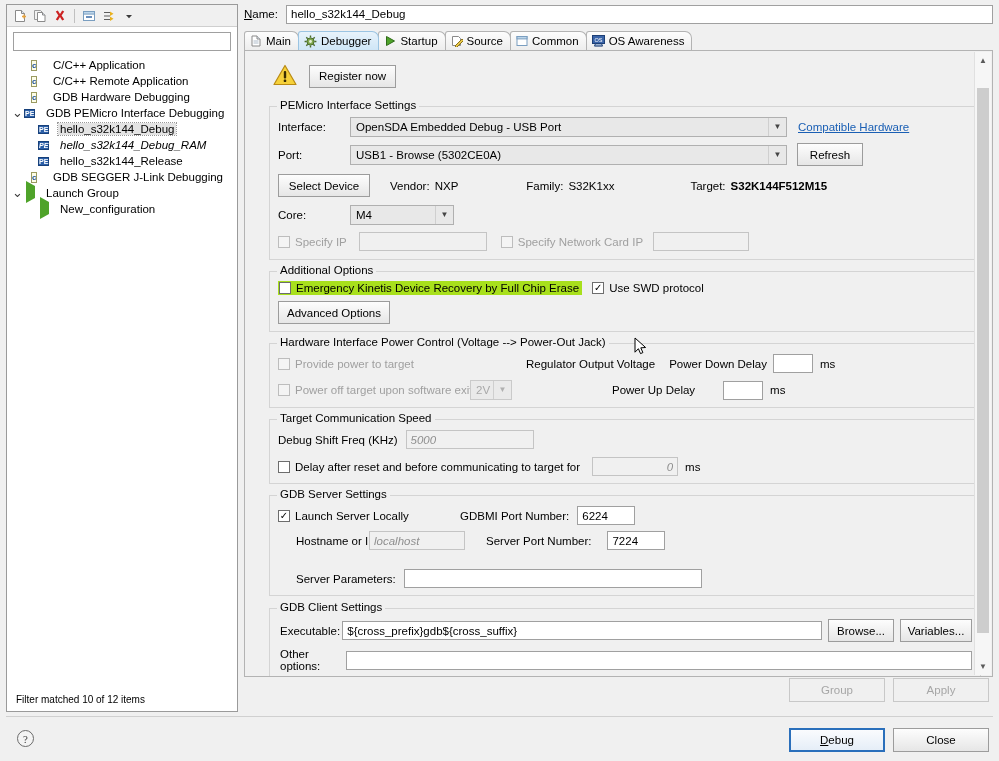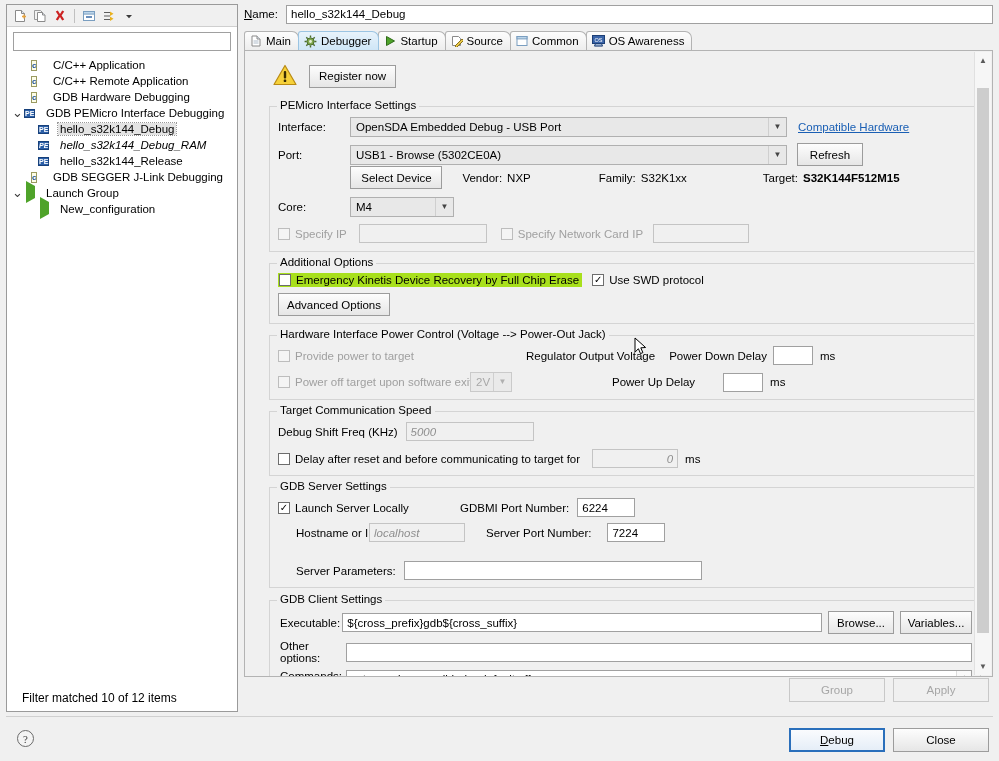--- a/index.html
+++ b/index.html
@@ -91,24 +91,24 @@
     color: #fff; font-weight: bold;
     border: 1px solid #17407a;
   }
   .icn-play {
     width: 0; height: 0; margin: 2px 0 0 2px;
     border-left: 9px solid #4fa32a;
     border-top: 5px solid transparent;
     border-bottom: 5px solid transparent;
   }
   #tree-status {
-    position: absolute; left: 8px; bottom: 0;
+    position: absolute; left: 2px; bottom: 0;
     width: 100%; padding: 0 8px 6px 7px;
     box-sizing: border-box;
-    font-size: 12px;
+    font-size: 10px;
   }
 
   
   #right-panel {
     position: absolute; left: 244px; top: 4px;
     width: 749px; height: 708px;
   }
   #name-row {
     display: flex; align-items: center; height: 20px;
   }
@@ -516,21 +516,21 @@
 
         <div class="row" style="margin-top:6px;">
           <span style="width:72px;">Port:</span>
           <div class="combo" style="width:437px;">
             <span class="ctext">USB1 - Browse (5302CE0A)</span>
             <span class="carrow">▼</span>
           </div>
           <div class="btn" style="margin-left:10px; width:48px;">Refresh</div>
         </div>
 
-        <div class="row" style="justify-content:center;">
+        <div class="row" style="margin-top:8px;">
           <div class="btn" style="width:74px;">Select Device</div>
           <span style="margin-left:20px;">Vendor:</span>
           <span style="margin-left:5px;">NXP</span>
           <span style="margin-left:68px;">Family:</span>
           <span style="margin-left:5px;">S32K1xx</span>
           <span style="margin-left:76px;">Target:</span>
           <span style="margin-left:5px; font-weight:bold;">S32K144F512M15</span>
         </div>
 
         <div class="row" style="margin-top:8px;">

